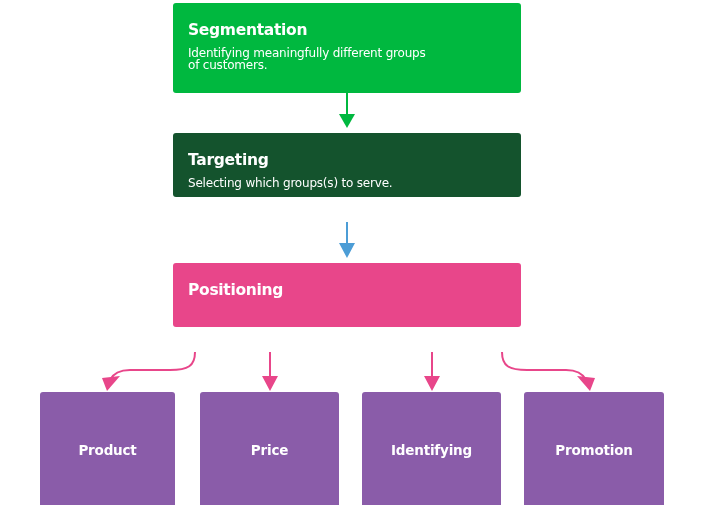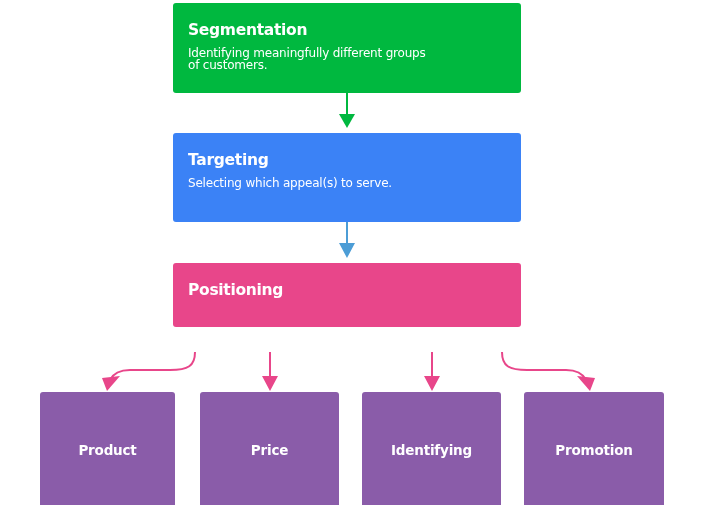--- a/index.html
+++ b/index.html
@@ -3,21 +3,21 @@
   <meta charset="utf-8">
   <style>
     html, body { margin: 0; padding: 0; background: #ffffff; }
     body { width: 713px; height: 505px; position: relative; overflow: hidden;
            font-family: "DejaVu Sans", sans-serif; }
     .box { position: absolute; border-radius: 3px; color: #ffffff; box-sizing: border-box; }
     .stage { left: 173px; width: 348px; padding: 18px 14px 0 15px; }
     .stage .title { font-weight: bold; font-size: 15.5px; letter-spacing: -0.3px; margin-bottom: 8px; }
     .stage .desc { font-size: 12px; line-height: 12px; letter-spacing: -0.2px; }
     #seg { top: 3px; height: 90px; background: #00b83f; }
-    #tgt { top: 133px; height: 89px; background: #3b82f6; }
+    #tgt { top: 133px; height: 64px; background: #14532d; }
     #pos { top: 263px; height: 64px; background: #e8468a; }
     .leaf { top: 392px; height: 115px; background: #8a5ca9; display: flex;
             align-items: center; justify-content: center; font-weight: bold;
             font-size: 13.5px; letter-spacing: -0.2px; }
     #leaf0 { left: 40px; width: 135px; }
     #leaf1 { left: 200px; width: 139px; }
     #leaf2 { left: 362px; width: 139px; }
     #leaf3 { left: 524px; width: 140px; text-align: right; }
     svg.conn { position: absolute; left: 0; top: 0; }
   </style>
@@ -43,21 +43,21 @@
 </svg>
 
 <div class="box stage" id="seg">
   <div class="title">Segmentation</div>
   <div class="desc" style="white-space:pre-line">Identifying meaningfully different groups
 of customers.</div>
 </div>
 
 <div class="box stage" id="tgt">
   <div class="title">Targeting</div>
-  <div class="desc" style="white-space:pre-line">Selecting which appeal(s) to serve.</div>
+  <div class="desc" style="white-space:pre-line">Selecting which groups(s) to serve.</div>
 </div>
 
 <div class="box stage" id="pos">
   <div class="title">Positioning</div>
 </div>
 
 <div class="box leaf" id="leaf0">
   <span>Product</span>
 </div>
 <div class="box leaf" id="leaf1">

